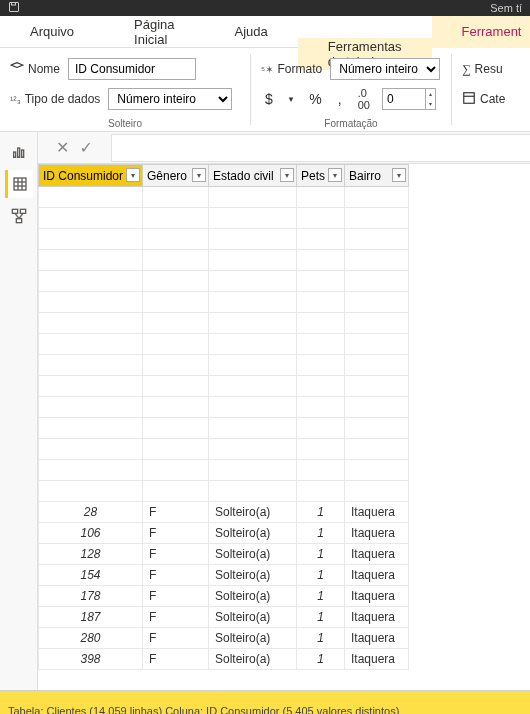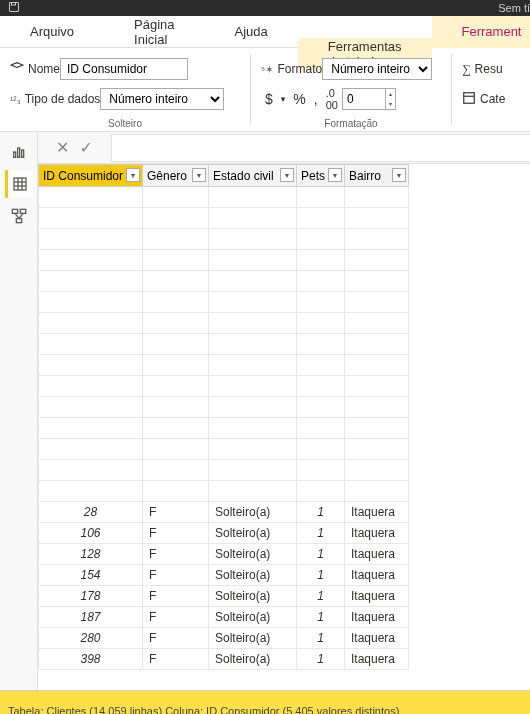--- a/index.html
+++ b/index.html
@@ -1,31 +1,31 @@
 <!DOCTYPE html>
 <html><head>
 <meta charset="utf-8">
 <style>
   * { box-sizing: border-box; margin: 0; padding: 0; font-family: "Segoe UI", Arial, sans-serif; }
   html, body { width: 530px; height: 714px; overflow: hidden; background: #fff; }
   
   .titlebar { height: 16px; background: #2c2c2c; color: #ccc; display: flex; align-items: center; font-size: 11px; }
   .titlebar-left { padding-left: 8px; display: flex; gap: 8px; align-items: center; }
-  .titlebar-right { margin-left: auto; }
+  .titlebar-right { margin-left: auto; padding-right: 8px; }
   .save-icon svg { width: 12px; height: 12px; }
   
   .ribbon-tabs { height: 32px; display: flex; align-items: center; border-bottom: 1px solid #e0e0e0; background: #fff; }
   .rtab { padding: 0 30px; height: 32px; display: flex; align-items: center; font-size: 13px; color: #323130; cursor: pointer; }
   .rtab.active { background: #fff3ce; font-weight: 400; margin-top: 44px; }
   .rtab.active2 { color: #be185d; }
   
   .ribbon-body { height: 84px; background: #fff; display: flex; border-bottom: 1px solid #e0e0e0; }
   .ribbon-group { display: flex; flex-direction: column; padding: 6px 10px 2px; }
   .ribbon-group-title { font-size: 10px; color: #666; text-align: center; margin-top: auto; padding-top: 2px; }
-  .ribbon-row { display: flex; align-items: center; height: 30px; }
+  .ribbon-row { display: flex; align-items: center; gap: 8px; height: 30px; }
   .ribbon-label { font-size: 12px; color: #323130; display: flex; align-items: center; gap: 4px; }
   .ribbon-input { height: 22px; border: 1px solid #aaa; font-size: 12px; padding: 0 6px; background: #fff; }
   .ribbon-select { height: 22px; border: 1px solid #aaa; font-size: 12px; padding: 0 4px; background: #fff; }
   .ribbon-divider { width: 1px; background: #e0e0e0; margin: 6px 0; }
   .fmt-btn { font-size: 14px; color: #323130; padding: 0 4px; cursor: pointer; }
   .spin-wrap { display: flex; align-items: center; border: 1px solid #aaa; height: 22px; }
   .spin-wrap input { border: none; width: 42px; font-size: 12px; padding: 0 4px; outline: none; }
   .spin-btns { display: flex; flex-direction: column; border-left: 1px solid #aaa; }
   .spin-btns span { font-size: 6px; line-height: 10px; padding: 0 3px; cursor: pointer; color: #555; }
   .icon-small svg { width: 14px; height: 14px; stroke: #323130; }

